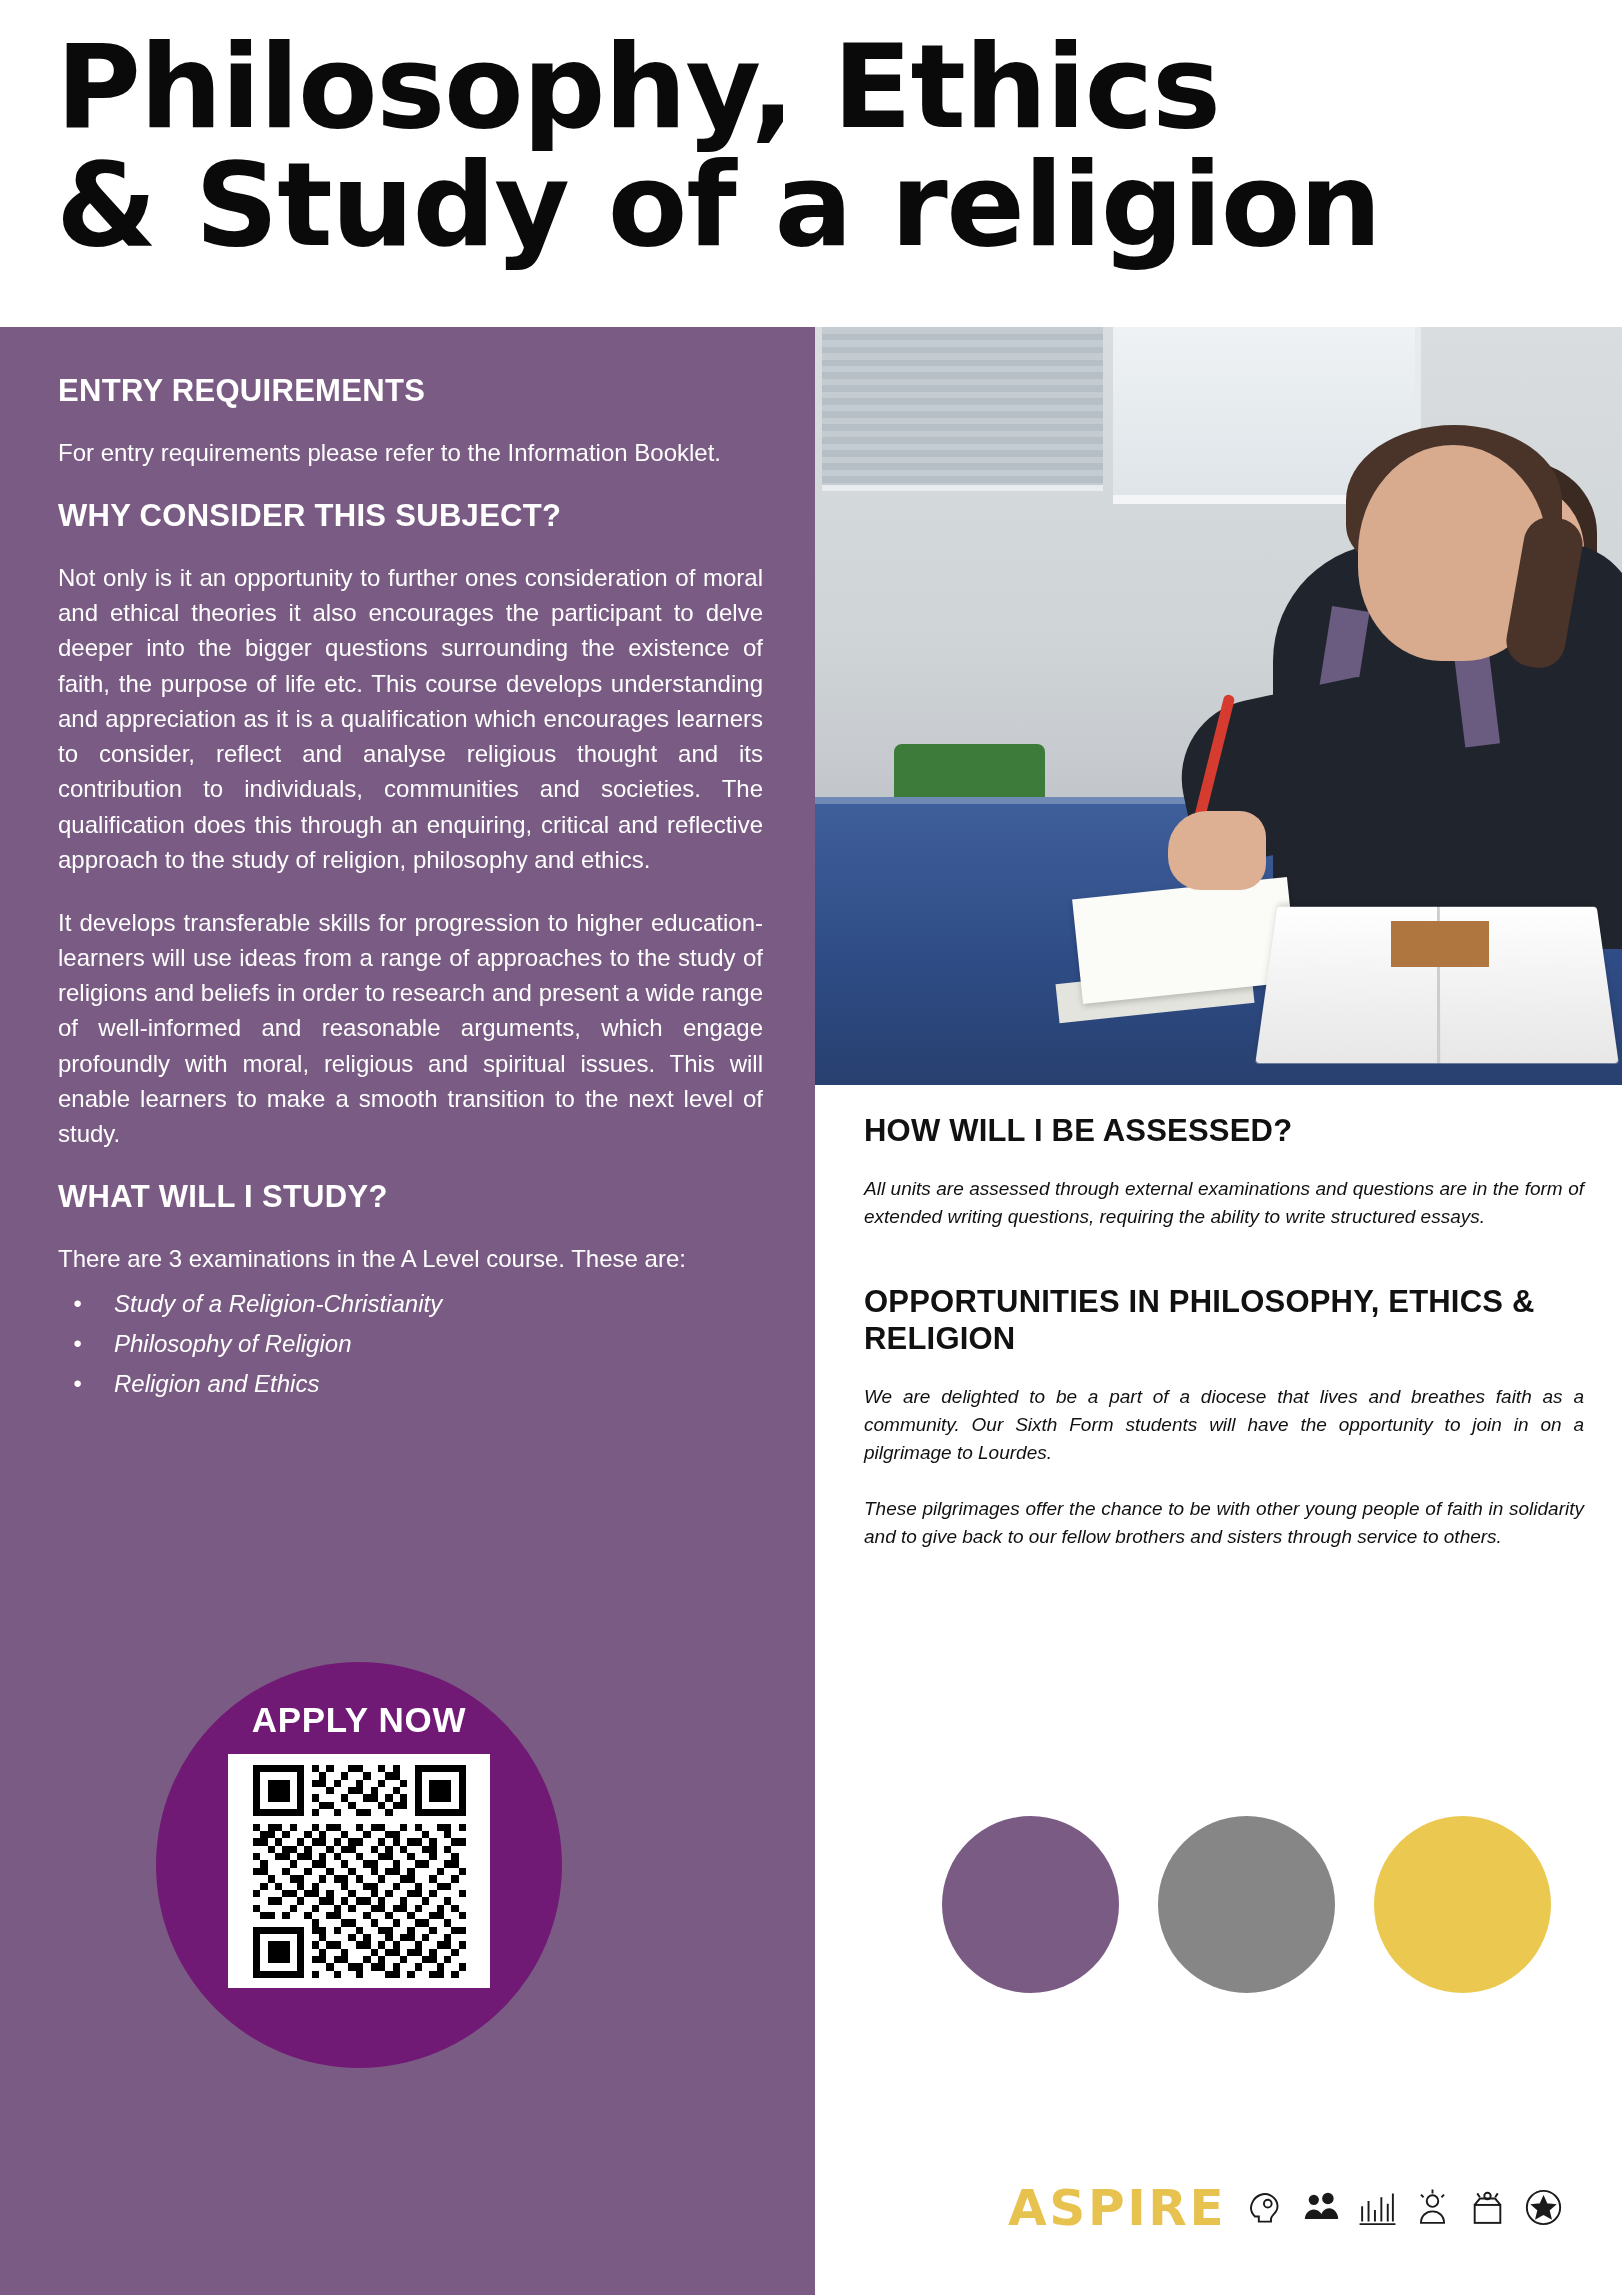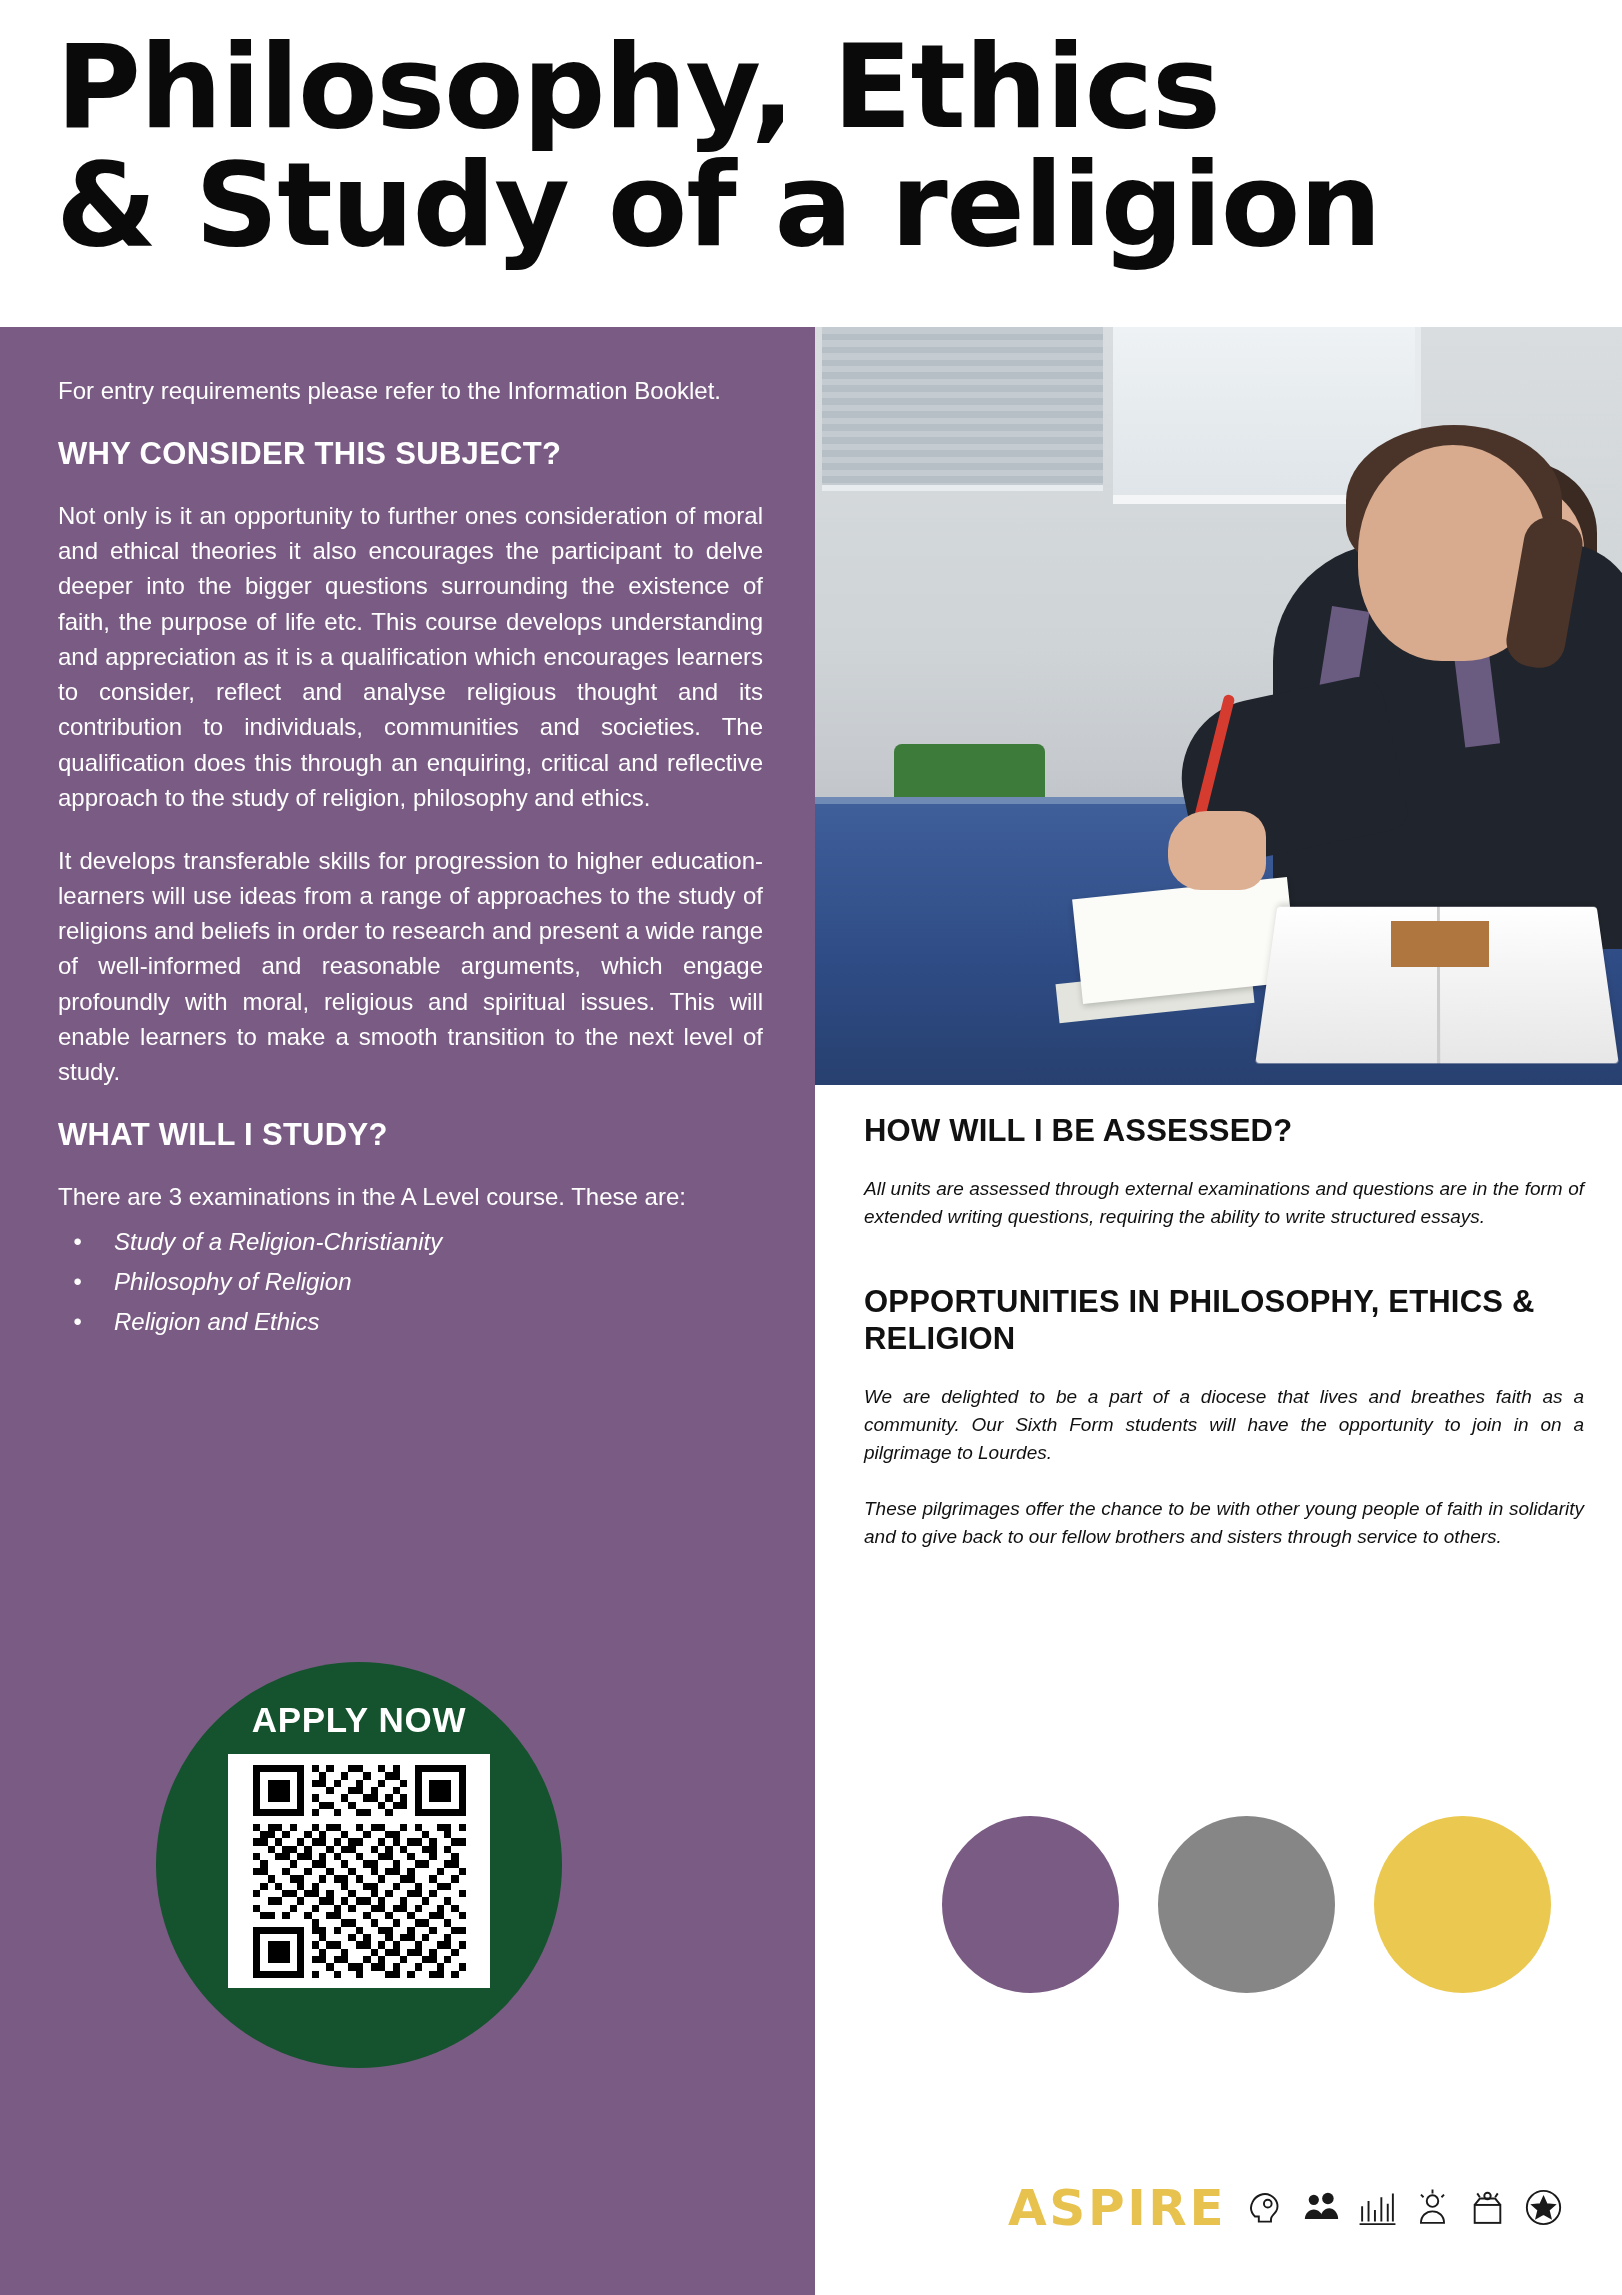--- a/index.html
+++ b/index.html
@@ -80,21 +80,21 @@
   }
 
   
   .apply-wrap {
     position: absolute;
     top: 1662px;
     left: 156px;
     width: 406px;
     height: 406px;
     border-radius: 50%;
-    background: #14532d;
+    background: #701a75;
     display: flex;
     flex-direction: column;
     align-items: center;
   }
   .apply-label {
     margin-top: 38px;
     font-size: 35px;
     font-weight: bold;
     letter-spacing: 0.7px;
     color: #ffffff;
@@ -293,20 +293,21 @@
 <body>
 
 <div class="header">
   <h1>
     <span>Philosophy, Ethics</span><br>
     <span>&amp; Study of a religion</span>
   </h1>
 </div>
 
 <div class="left-col">
+  <h2>ENTRY REQUIREMENTS</h2>
   <p class="nojust">For entry requirements please refer to the Information Booklet.</p>
 
   <h2 class="spaced">WHY CONSIDER THIS SUBJECT?</h2>
   <p>Not only is it an opportunity to further ones consideration of moral and ethical theories it also encourages the participant to delve deeper into the bigger questions surrounding the existence of faith, the purpose of life etc. This course develops understanding and appreciation as it is a qualification which encourages learners to consider, reflect and analyse religious thought and its contribution to individuals, communities and societies. The qualification does this through an enquiring, critical and reflective approach to the study of religion, philosophy and ethics.</p>
   <p>It develops transferable skills for progression to higher education- learners will use ideas from a range of approaches to the study of religions and beliefs in order to research and present a wide range of well-informed and reasonable arguments, which engage profoundly with moral, religious and spiritual issues. This will enable learners to make a smooth transition to the next level of study.</p>
 
   <h2 class="spaced">WHAT WILL I STUDY?</h2>
   <p class="nojust" style="margin-bottom:6.5px;">There are 3 examinations in the A Level course. These are:</p>
   <ul class="study-list">
     <li>Study of a Religion-Christianity</li>

